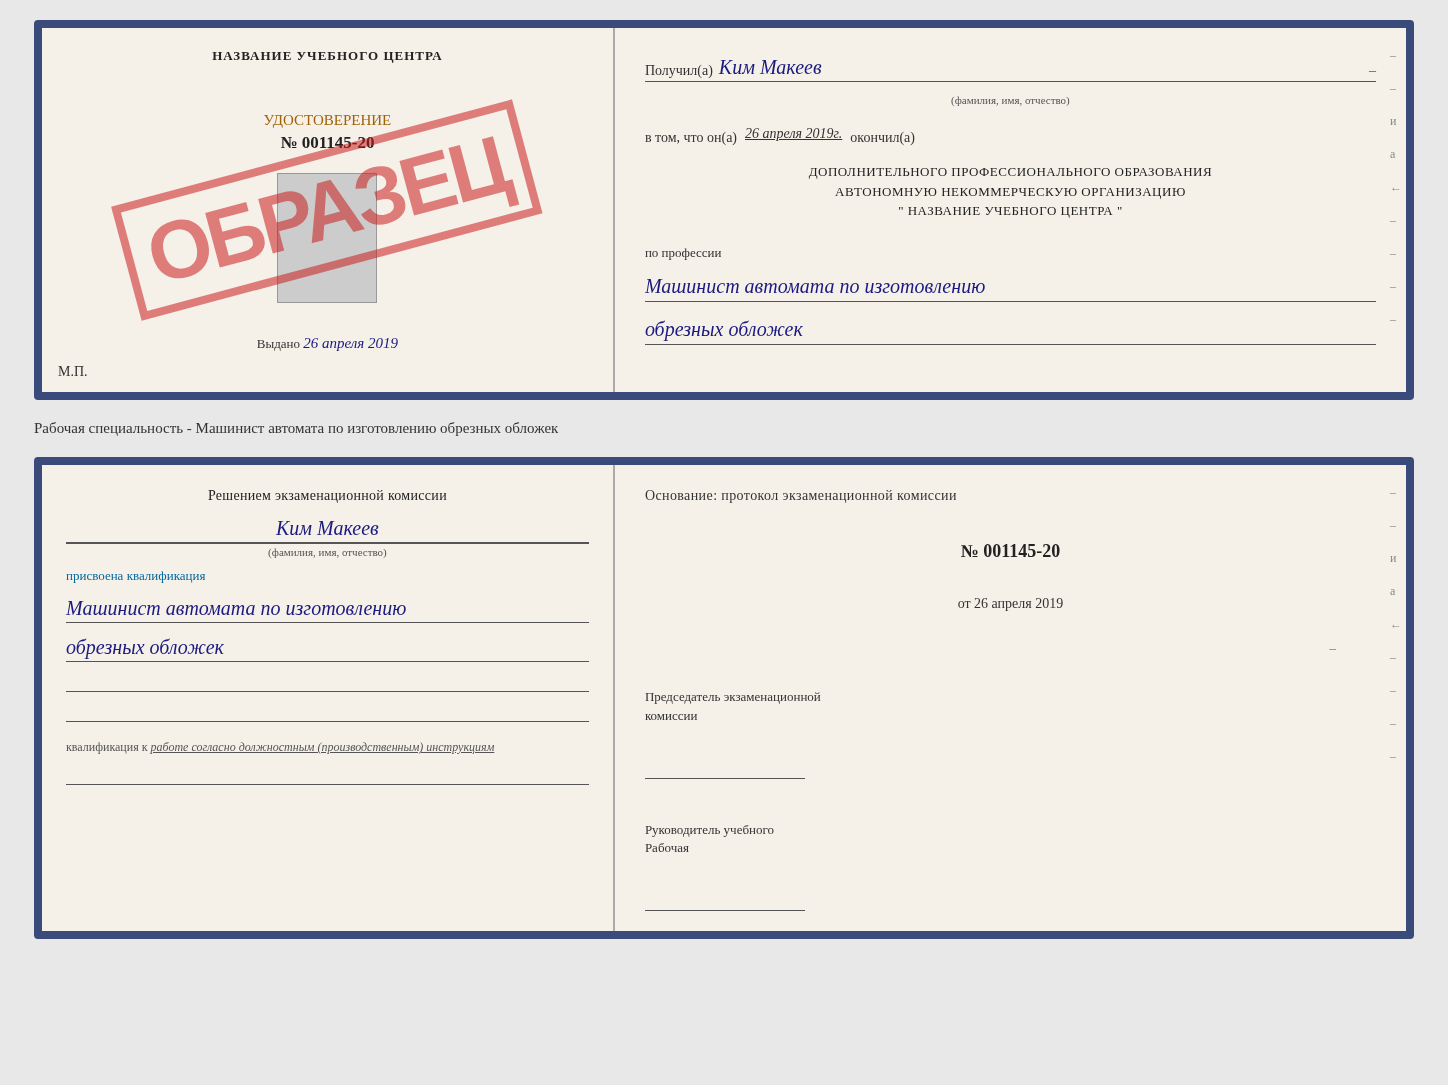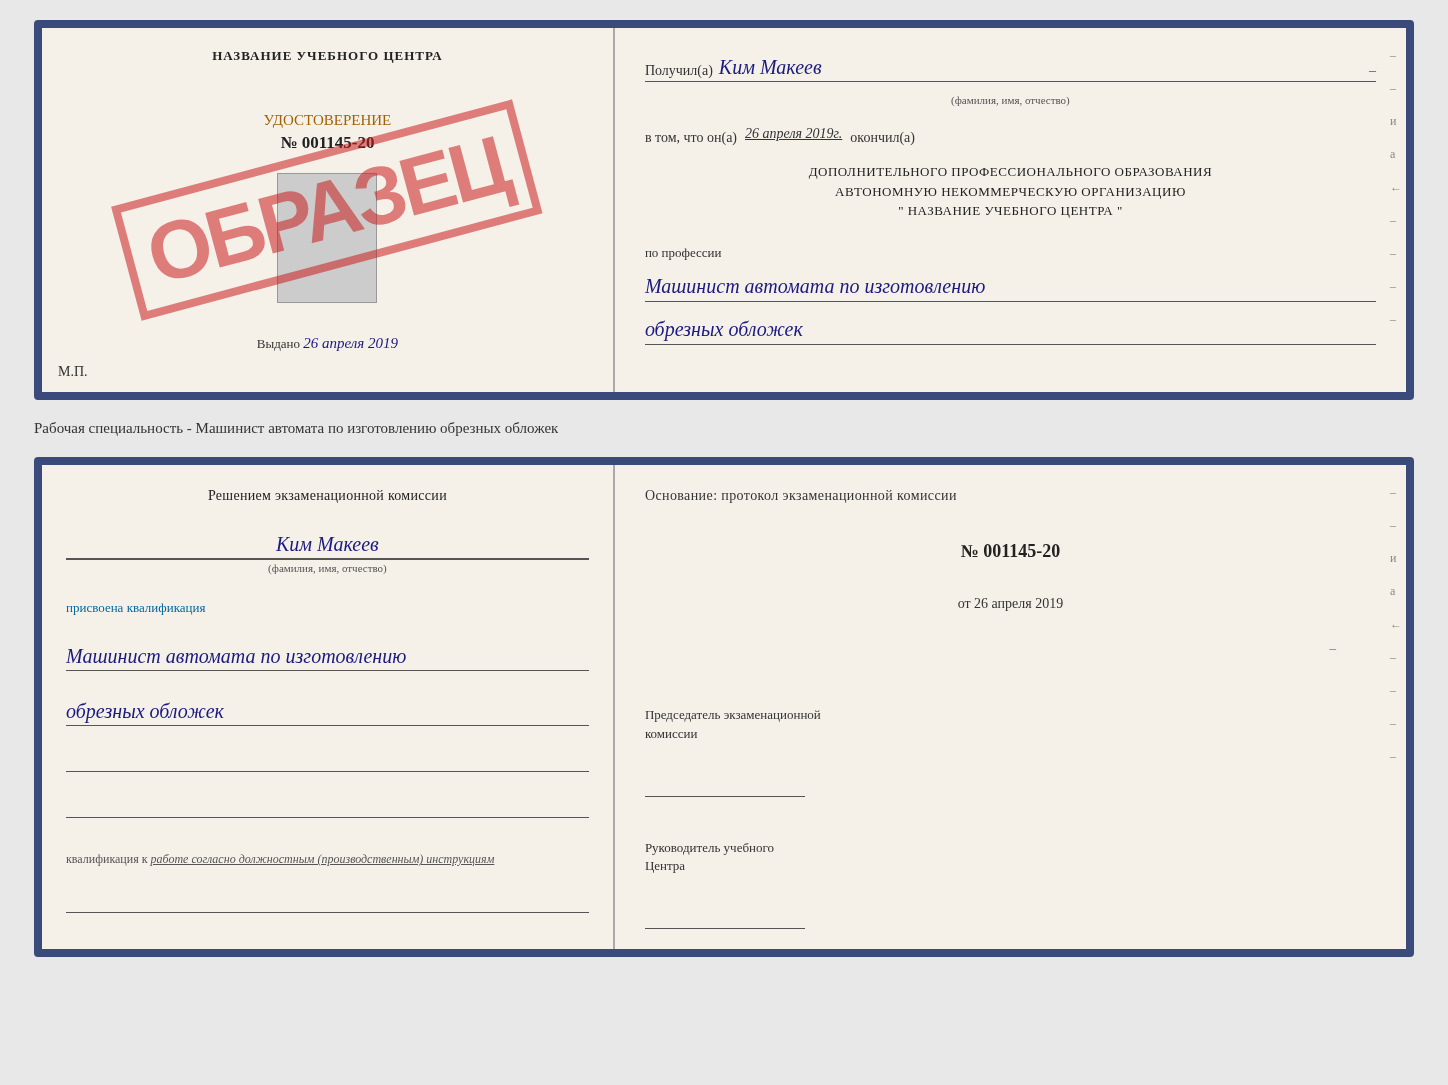--- a/index.html
+++ b/index.html
@@ -194,21 +194,21 @@
       width: 100%;
     }
 
     
     .bottom-left-panel {
       width: 42%;
       border-right: 2px solid #aaa;
       padding: 20px 24px;
       display: flex;
       flex-direction: column;
-      gap: 26px;
+      gap: 10px;
     }
 
     .bottom-right-panel {
       width: 58%;
       padding: 20px 30px;
       display: flex;
       flex-direction: column;
       gap: 26px;
       position: relative;
     }
@@ -287,21 +287,21 @@
     .protocol-date {
       font-size: 14px;
       color: #333;
       text-align: center;
     }
 
     .official-label {
       font-size: 13px;
       color: #333;
       line-height: 1.4;
-      margin-top: 24px;
+      margin-top: 6px;
     }
 
     .signature-line {
       border-bottom: 1px solid #555;
       width: 160px;
       height: 24px;
       margin-top: 4px;
     }
 
     .right-edge-marks-bottom {
@@ -421,21 +421,21 @@
       </div>
 
       <div class="official-label">
         <div>Председатель экзаменационной</div>
         <div>комиссии</div>
       </div>
       <div class="signature-line"></div>
 
       <div class="official-label" style="margin-top: 16px;">
         <div>Руководитель учебного</div>
-        <div>Центра</div>
+        <div>Рабочая</div>
       </div>
       <div class="signature-line"></div>
 
       <div class="right-edge-marks-bottom">
         <span class="edge-mark">–</span>
         <span class="edge-mark">–</span>
         <span class="edge-mark">и</span>
         <span class="edge-mark">а</span>
         <span class="edge-mark">←</span>
         <span class="edge-mark">–</span>

